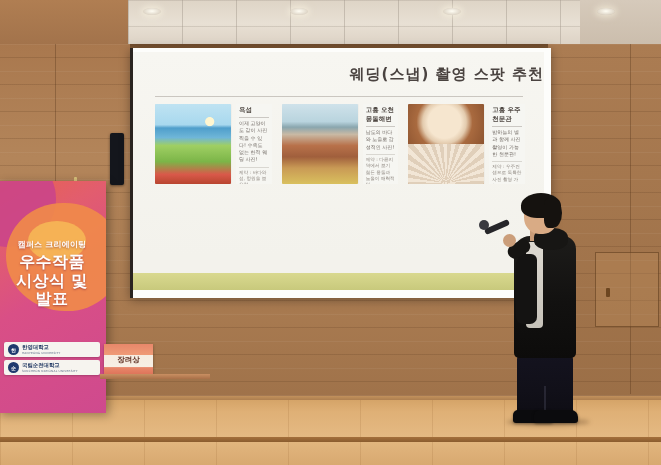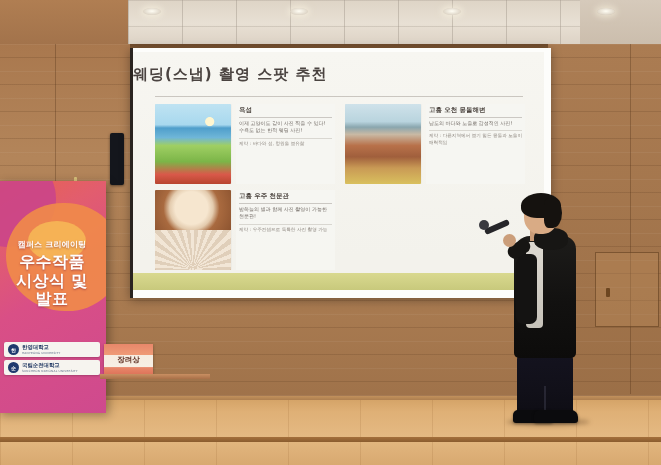--- a/index.html
+++ b/index.html
@@ -52,27 +52,27 @@
   .screen-frame{position:absolute;left:130px;top:48px;width:418px;height:250px;
     background:#fdfdfb;box-shadow:0 2px 10px rgba(0,0,0,.35);
     border-left:3px solid #2a2420;}
   .screen-top-bar{position:absolute;left:130px;top:44px;width:418px;height:7px;
     background:linear-gradient(180deg,#6f4b2c,#8a6038);}
   .slide{position:absolute;left:133px;top:52px;width:411px;height:238px;
     background:linear-gradient(180deg,#f7f6f1 0%,#f3f2ec 86%,#f3f2ec 100%);
     overflow:hidden;}
   .slide-band{position:absolute;left:0;bottom:0;width:100%;height:17px;
     background:linear-gradient(180deg,#d9d98f,#c8c97c);}
-  .slide-title{position:absolute;left:0;top:13px;width:100%;text-align:left;
+  .slide-title{position:absolute;left:0;top:13px;width:100%;text-align:right;
     font-size:15px;color:#4a4340;letter-spacing:1px;font-weight:600;}
   .title-rule{position:absolute;left:22px;top:44px;width:368px;height:1px;
     background:rgba(120,112,104,.35);}
 
   .card-grid{position:absolute;left:22px;top:52px;width:370px;height:166px;
-    display:grid;grid-template-columns:1fr 1fr;grid-template-rows:1fr 1fr;
+    display:grid;grid-template-columns:1fr 1fr 1fr;grid-template-rows:1fr 1fr;
     gap:6px 10px;}
   .card{display:flex;gap:5px;overflow:hidden;}
   .thumb{width:76px;flex:0 0 76px;border-radius:1px;overflow:hidden;
     box-shadow:0 0 1px rgba(0,0,0,.25);position:relative;}
   .card-txt{flex:1;background:rgba(246,246,242,.9);padding:2px 3px;overflow:hidden;}
   .card-h{font-size:6.5px;color:#4f4843;font-weight:700;margin-bottom:2px;
     border-bottom:1px solid rgba(140,132,124,.4);padding-bottom:2px;}
   .card-b{font-size:5px;line-height:1.45;color:#6e6761;}
   .card-n{font-size:4.6px;line-height:1.4;color:#8d867f;margin-top:3px;
     border-top:1px solid rgba(150,142,134,.3);padding-top:2px;}

